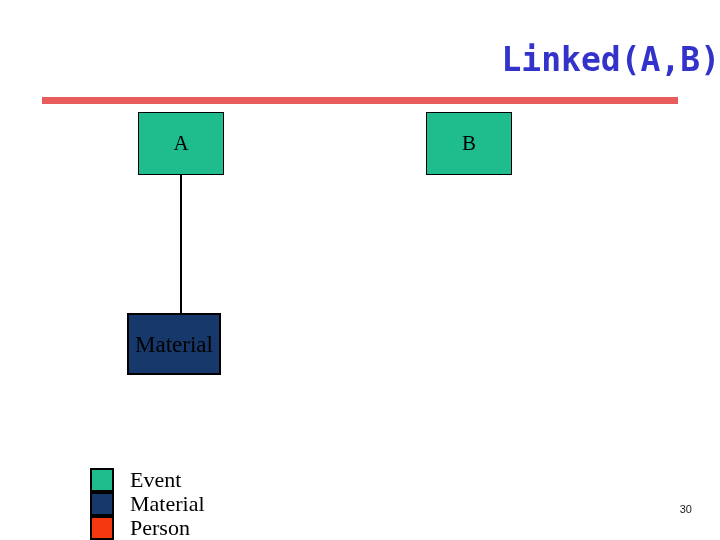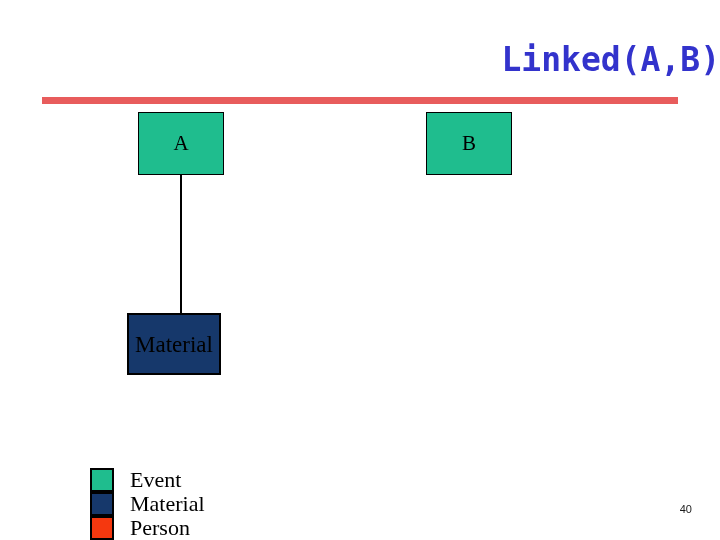--- a/index.html
+++ b/index.html
@@ -162,15 +162,15 @@
     <div class="legend-row">
       <span class="legend-swatch swatch-material"></span>
       <span class="legend-label">Material</span>
     </div>
     <div class="legend-row">
       <span class="legend-swatch swatch-person"></span>
       <span class="legend-label">Person</span>
     </div>
   </div>
 
-  <div class="page-number">40</div>
+  <div class="page-number">30</div>
 
 </div>
 
 </body></html>

